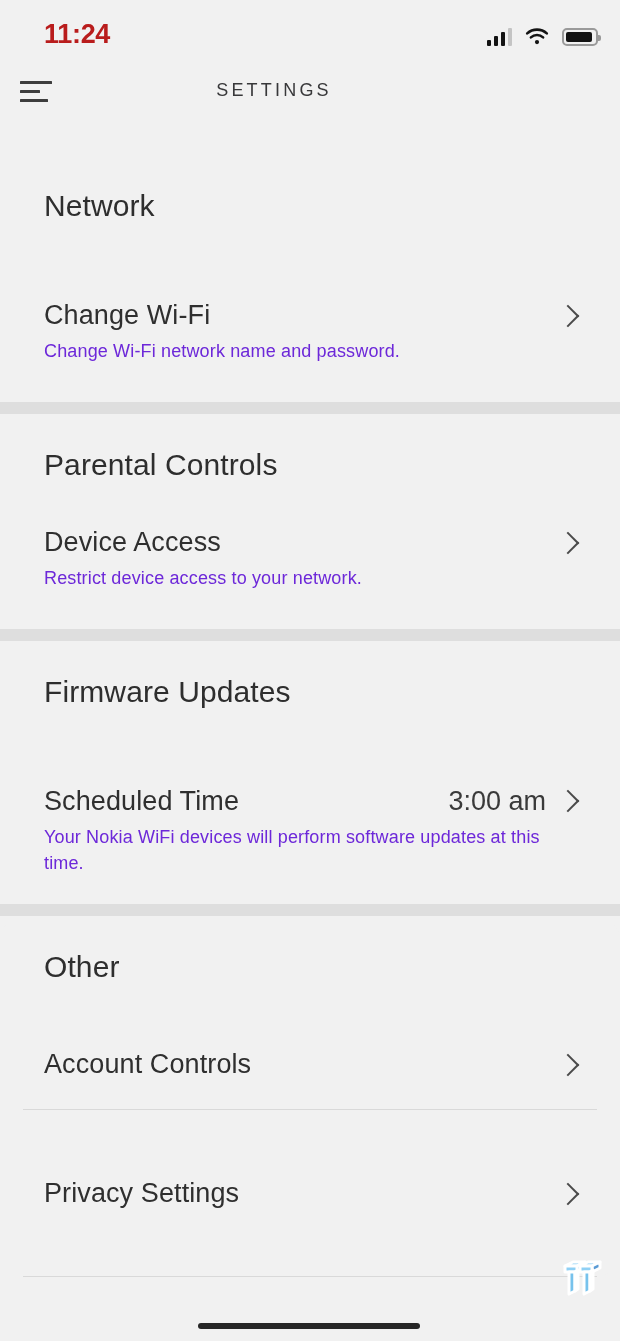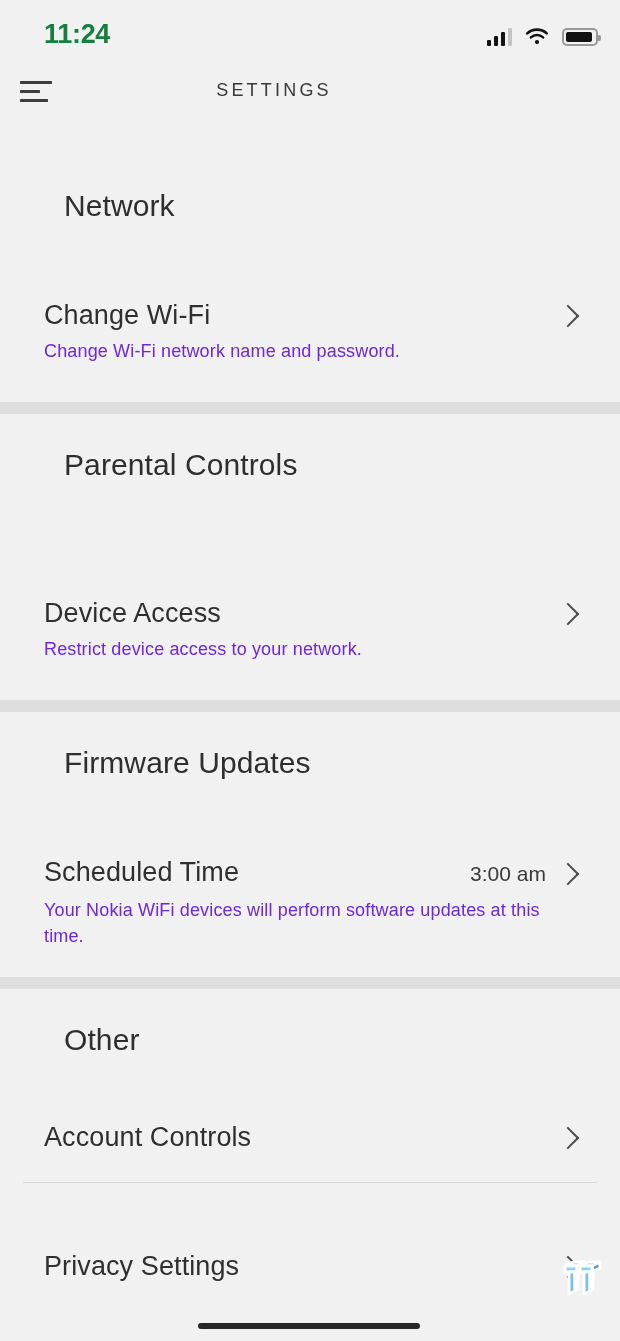--- a/index.html
+++ b/index.html
@@ -26,21 +26,21 @@
     width: 620px;
     height: 62px;
   }
   .status-time {
     position: absolute;
     left: 44px;
     top: 19px;
     font-size: 27px;
     font-weight: bold;
     letter-spacing: -0.3px;
-    color: #15803d;
+    color: #b91c1c;
     line-height: 30px;
   }
   .status-icons {
     position: absolute;
     right: 22px;
     top: 22px;
     display: flex;
     align-items: flex-end;
     gap: 13px;
     height: 24px;
@@ -133,21 +133,20 @@
     background: #f1f1f1;
     position: relative;
   }
   .section-title {
     font-size: 30px;
     font-weight: 400;
     color: #2e2e2e;
     padding: 0 0 0 44px;
     letter-spacing: 0.1px;
     line-height: 36px;
-    margin-left: 20px;
   }
 
   .row {
     position: relative;
     padding: 0 44px 0 44px;
     cursor: pointer;
   }
   .row-main {
     display: flex;
     align-items: baseline;
@@ -159,21 +158,21 @@
     font-weight: 400;
     line-height: 34px;
     letter-spacing: 0.1px;
   }
   .row-right {
     display: flex;
     align-items: center;
     gap: 14px;
   }
   .row-value {
-    font-size: 21px;
+    font-size: 27px;
     color: #3a3a3a;
     font-weight: 400;
     line-height: 34px;
     margin-left: 44px;
   }
   .row-sub {
     font-size: 18px;
     color: #6d28d9;
     line-height: 26px;
     letter-spacing: 0.15px;
@@ -269,21 +268,21 @@
           </div>
         </div>
         <div class="row-sub">Change Wi-Fi network name and password.</div>
       </div>
     </div>
 
     <div class="band"></div>
 
     <div class="section" style="padding-top:33px;padding-bottom:38px;">
       <div class="section-title">Parental Controls</div>
-      <div class="row" style="margin-top:113px;">
+      <div class="row" style="margin-top:42px;">
         <div class="row-main">
           <div class="row-title">Device Access</div>
           <div class="row-right">
             <span class="chev"></span>
           </div>
         </div>
         <div class="row-sub">Restrict device access to your network.</div>
       </div>
     </div>
 

